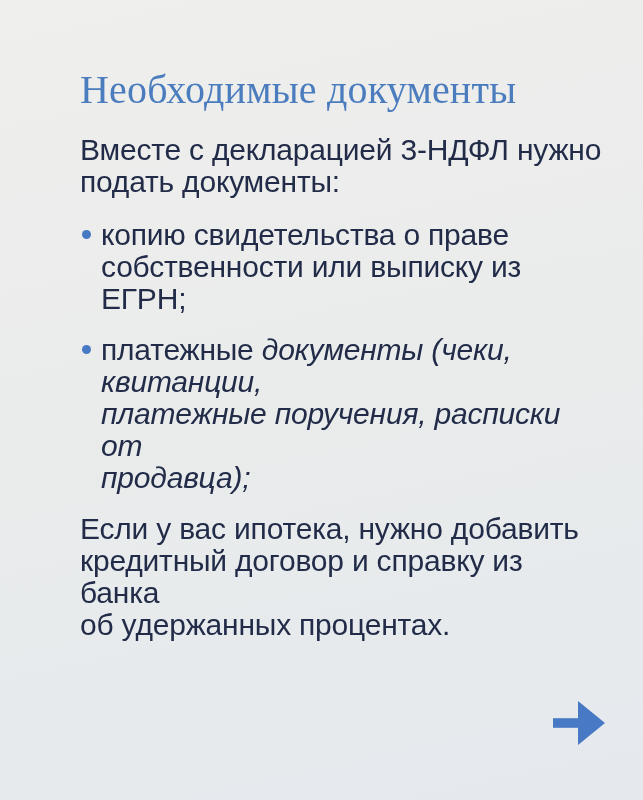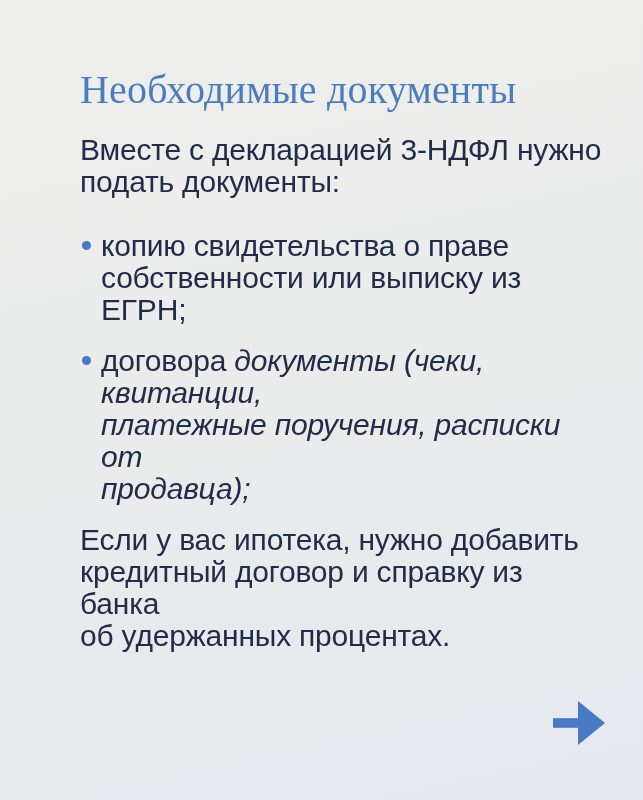--- a/index.html
+++ b/index.html
@@ -31,21 +31,21 @@
   }
   .body-text {
     font-size: 30px;
     line-height: 32px;
     color: #222c49;
     letter-spacing: -0.2px;
     white-space: pre-line;
     margin-top: 15px;
   }
   .intro {
-    margin: 0 0 32px 0;
+    margin: 0 0 21px 0;
   }
   .doc-list {
     margin: 0;
     padding: 0;
     list-style: none;
   }
   .doc-list li {
     position: relative;
     padding-left: 21px;
     margin: 0 0 19px 0;
@@ -93,21 +93,21 @@
 подать документы:</p>
 
   <ul class="doc-list">
     <li>
       <span class="dot"></span>
       <span class="body-text li-text">копию свидетельства о праве
 собственности или выписку из ЕГРН;</span>
     </li>
     <li>
       <span class="dot"></span>
-      <span class="body-text li-text"><span>договора </span><em>документы (чеки, квитанции,
+      <span class="body-text li-text"><span>платежные </span><em>документы (чеки, квитанции,
 платежные поручения, расписки от
 продавца);</em></span>
     </li>
   </ul>
 
   <p class="body-text footer-note">Если у вас ипотека, нужно добавить
 кредитный договор и справку из банка
 об удержанных процентах.</p>
 
   <div class="next-arrow">

